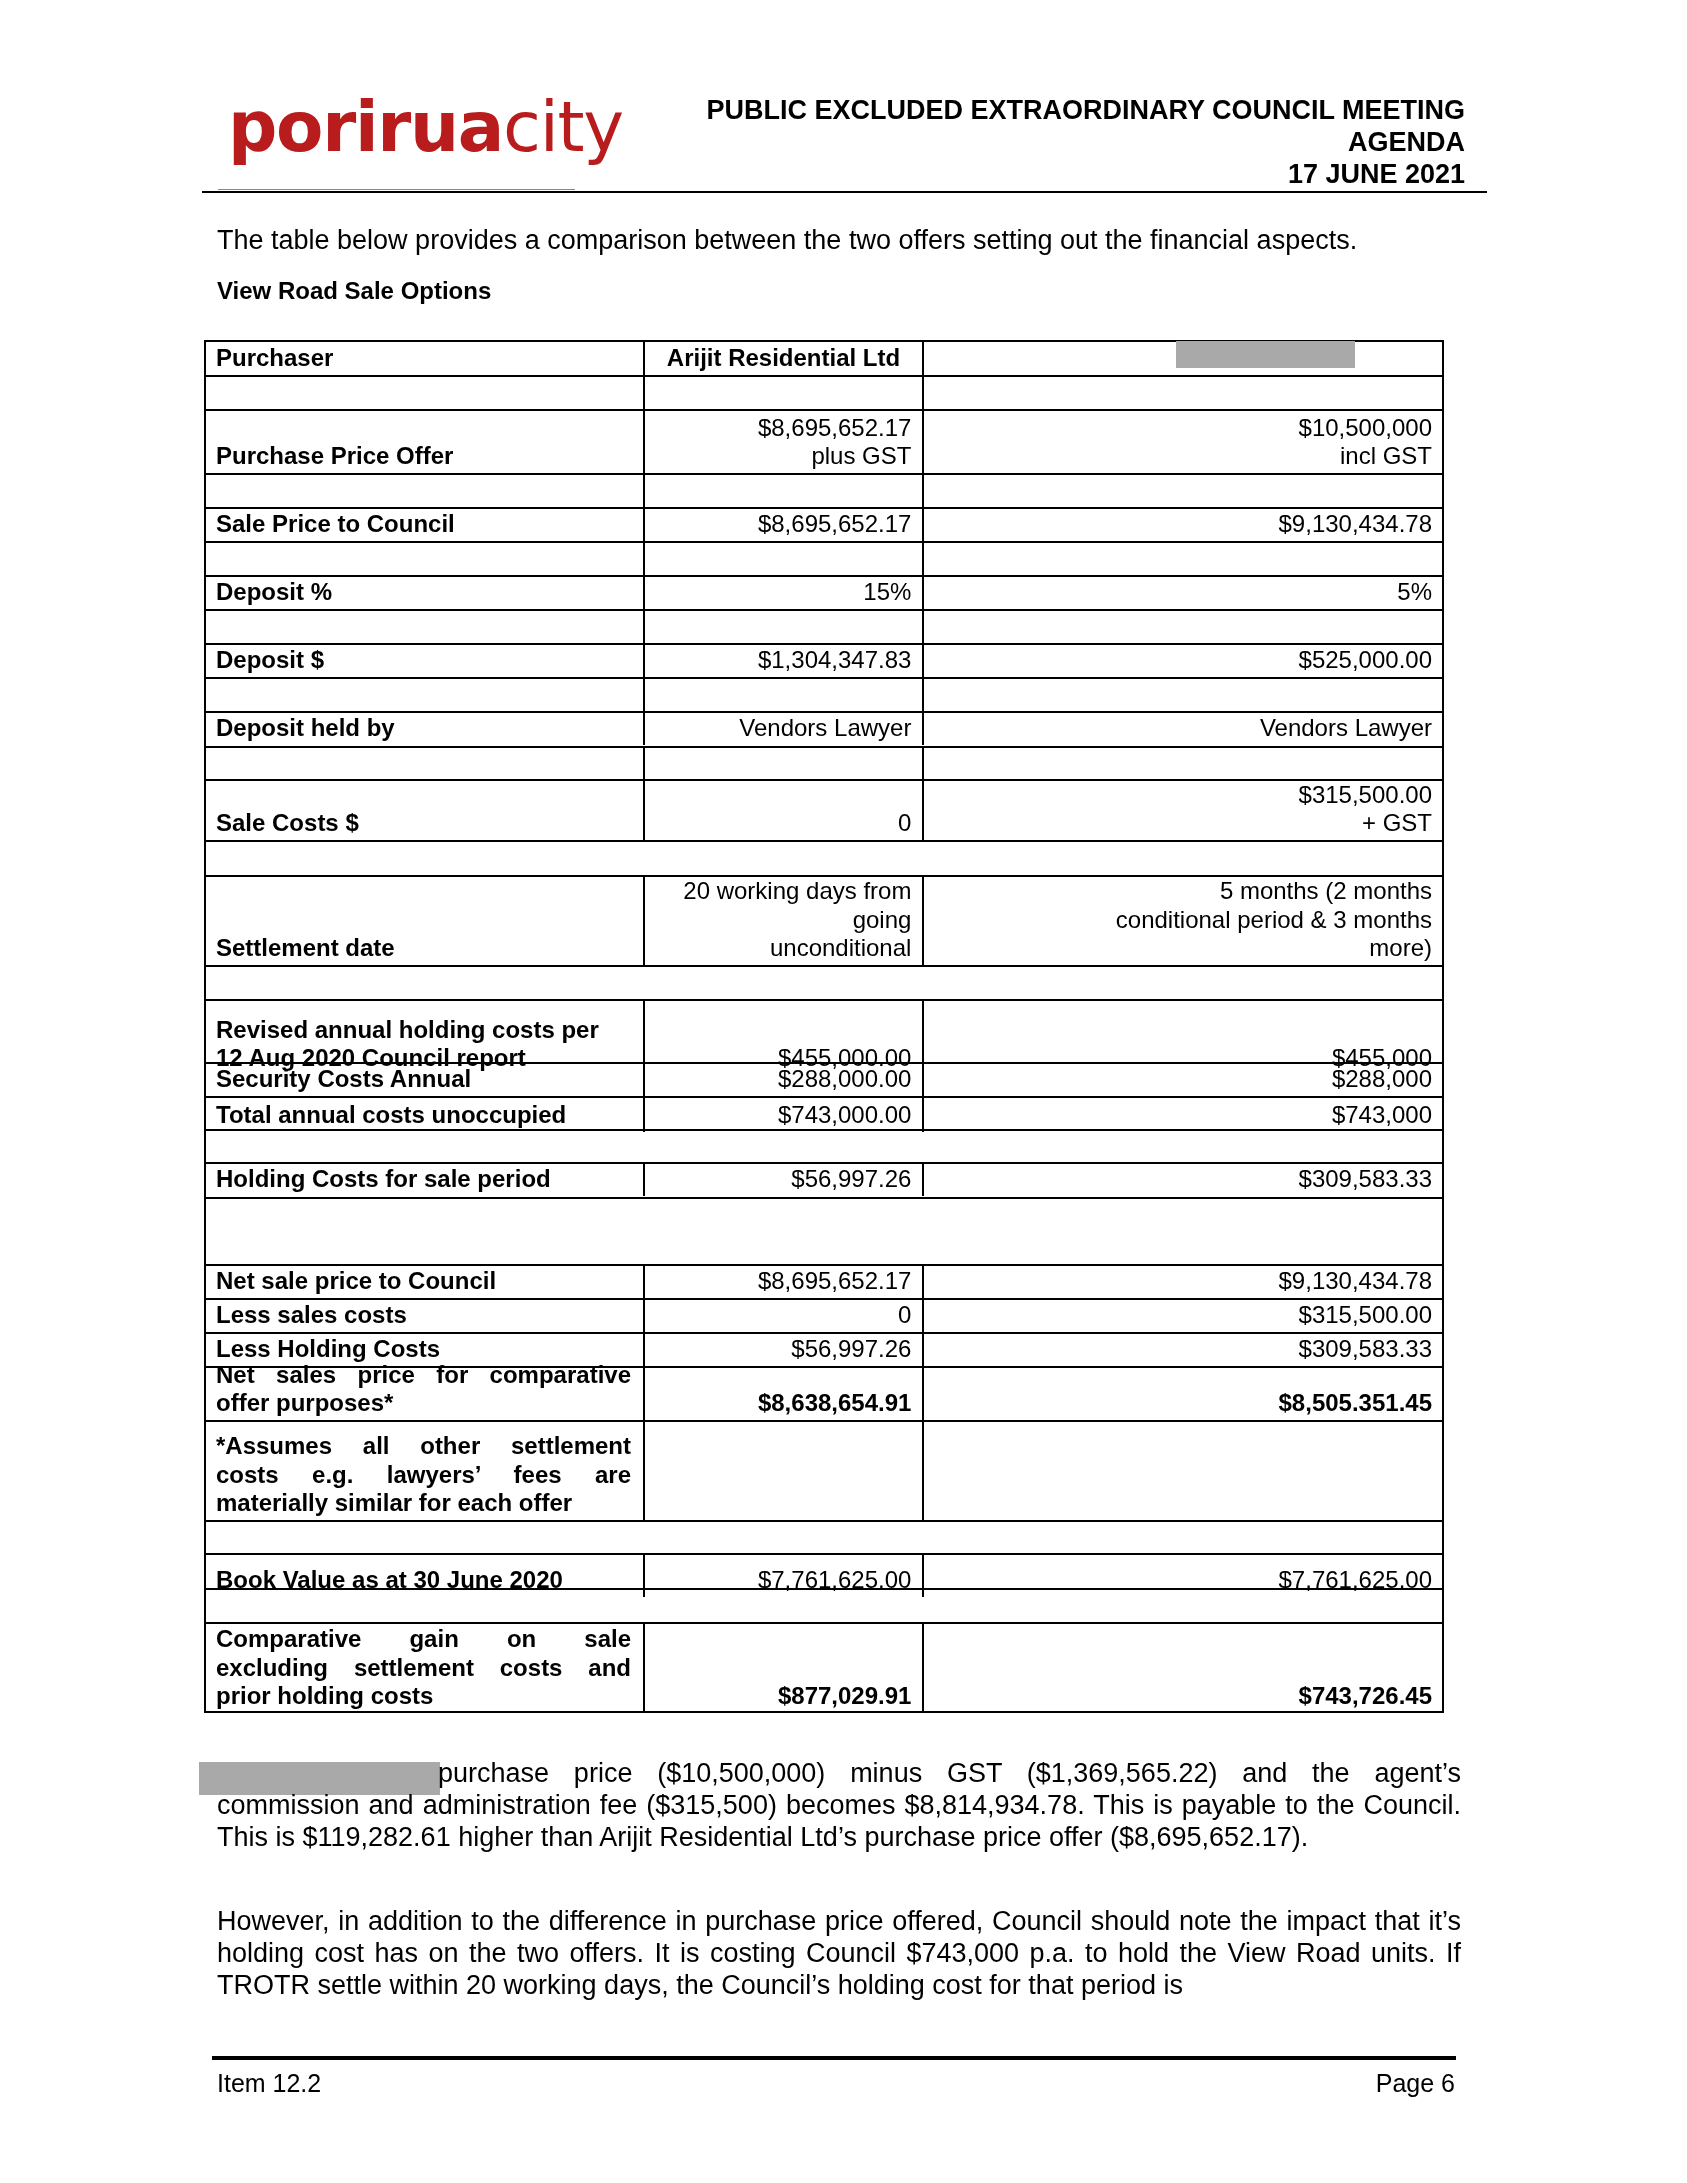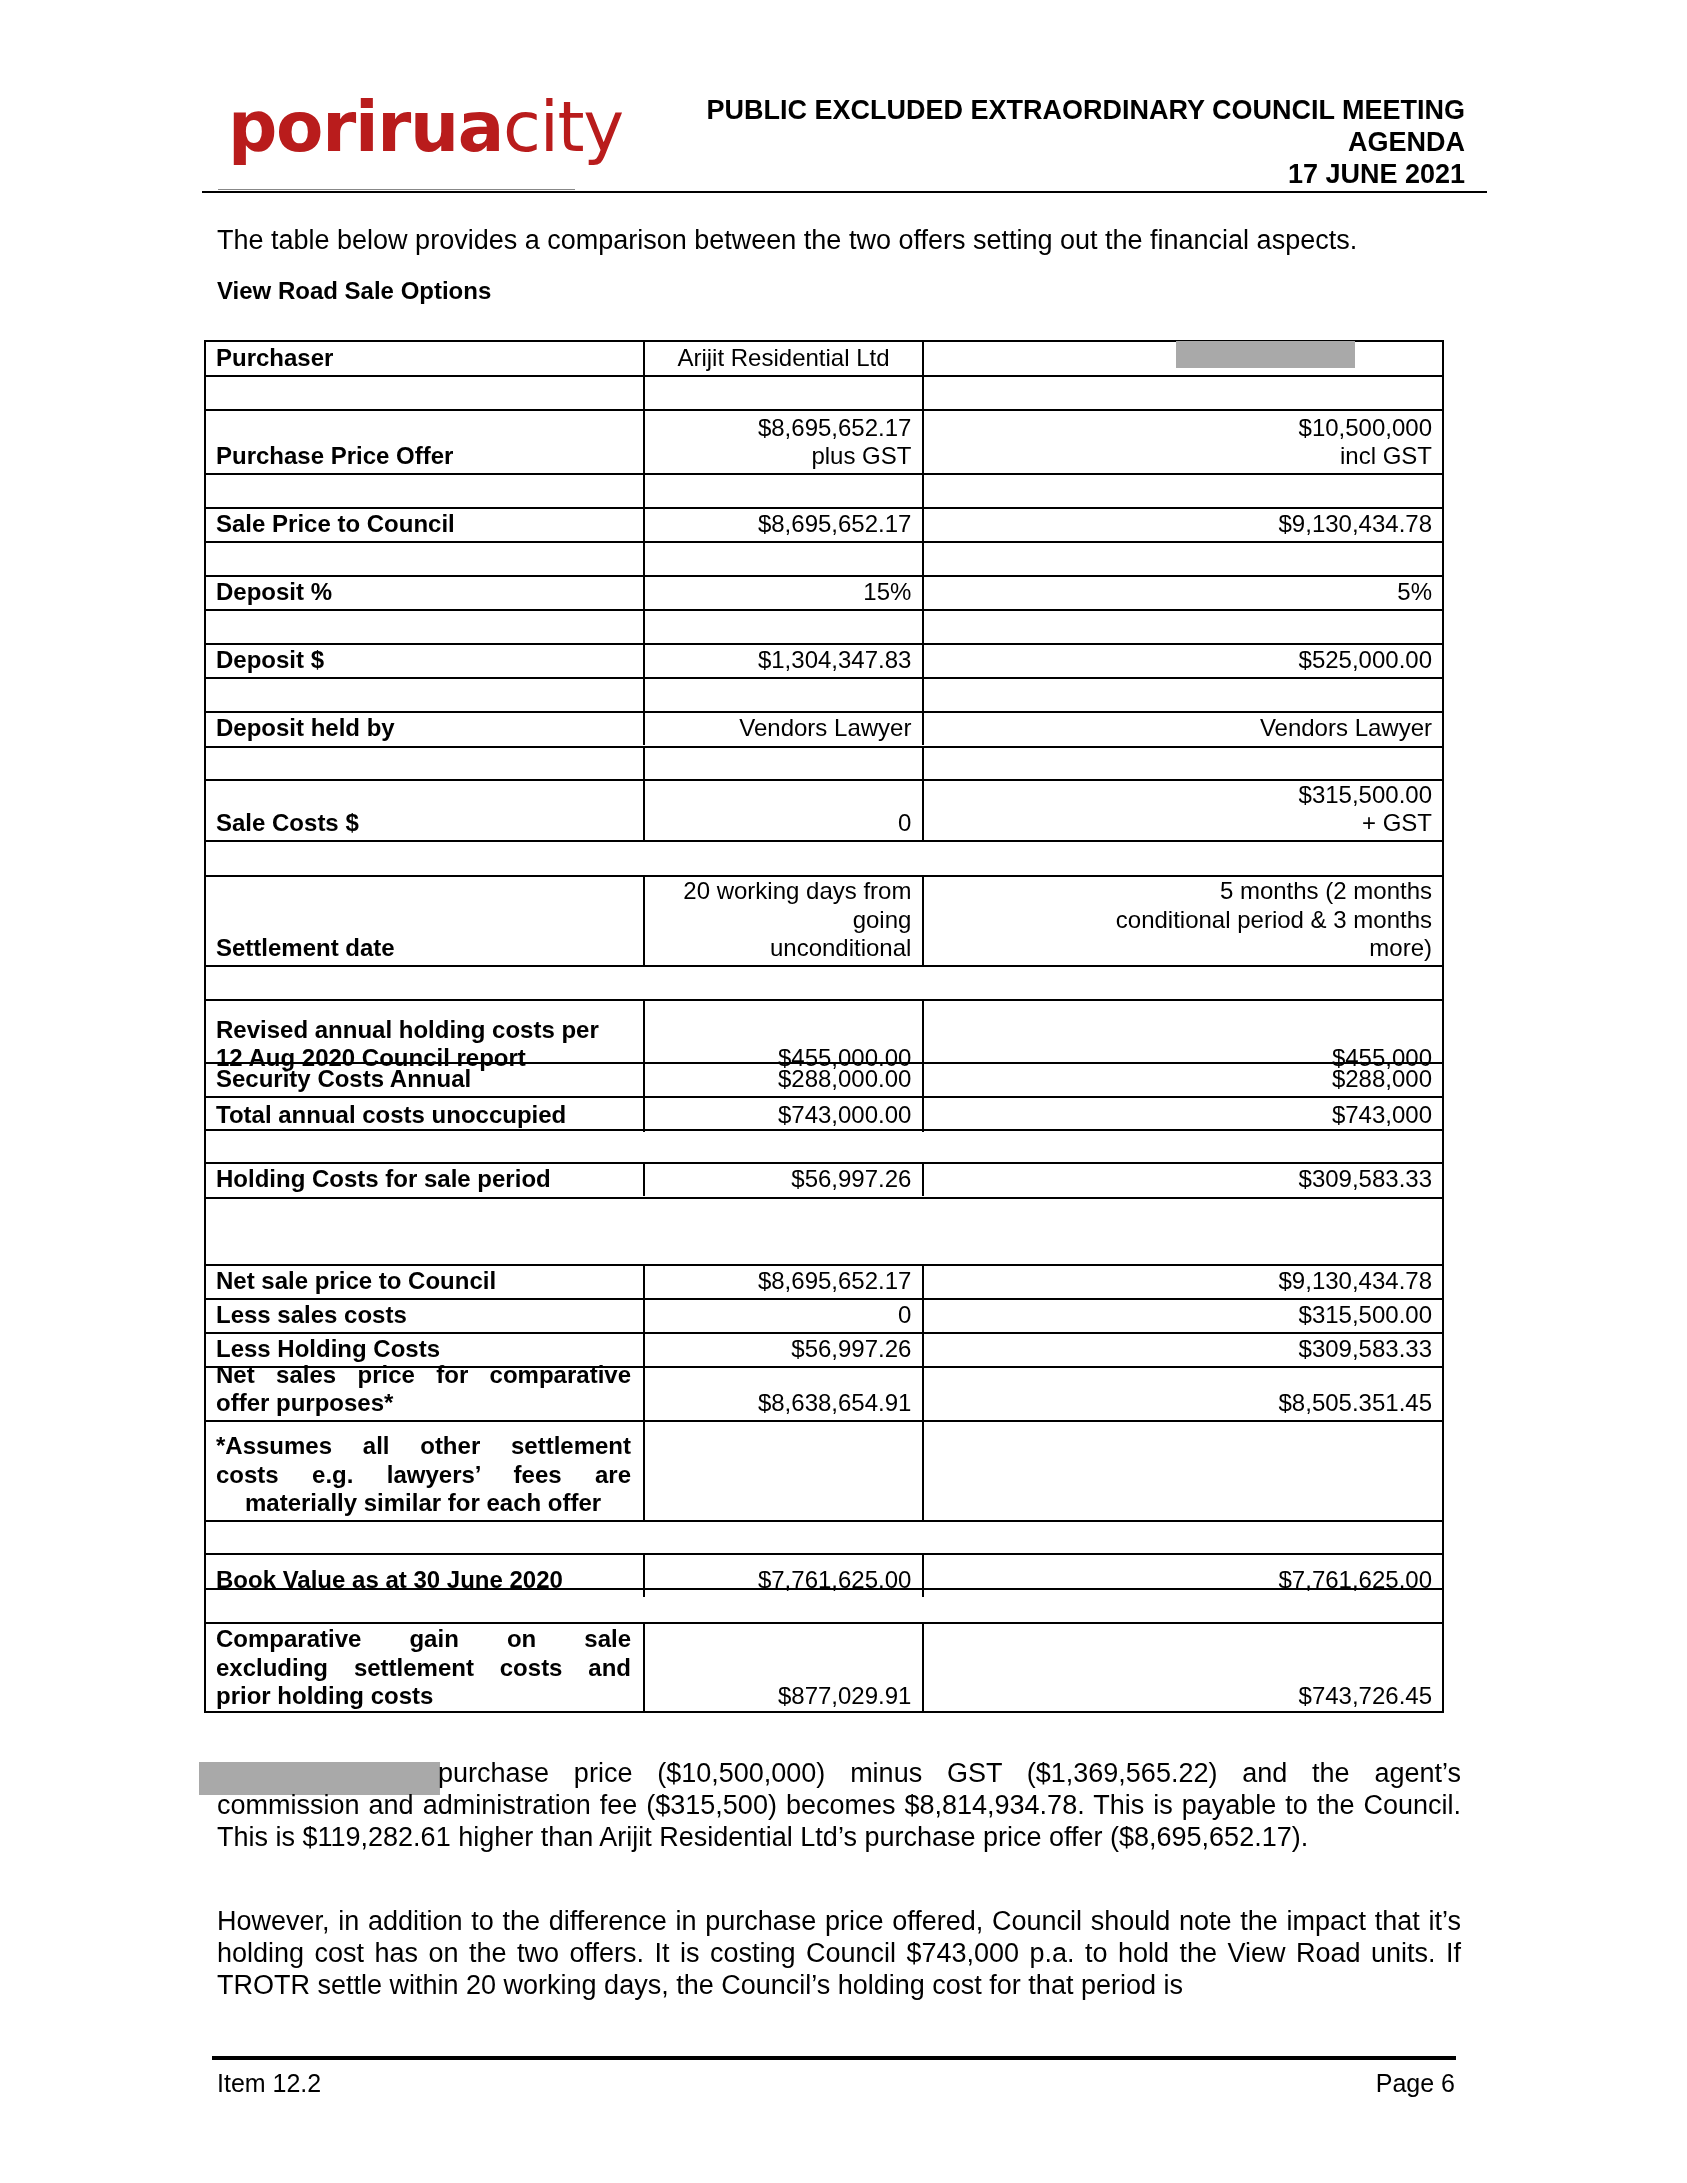--- a/index.html
+++ b/index.html
@@ -22,21 +22,21 @@
   
   .tbl { left: 204px; top: 340px; width: 1240px; height: 1373px; border: 2px solid #000; box-sizing: border-box; }
   .row { position: absolute; left: 204px; width: 1240px; box-sizing: border-box; border-top: 2px solid #000; }
   .cell { position: absolute; top: 0; bottom: 0; box-sizing: border-box; font-size: 24px; line-height: 28.4px;
           display: flex; flex-direction: column; justify-content: flex-end; padding-bottom: 2.6px; }
   .c0 { left: 0; width: 439px; padding-left: 12px; padding-right: 12px; font-weight: bold; text-align: justify; }
   .c1 { left: 439px; width: 279px; border-left: 2px solid #000; text-align: right; padding-right: 10.6px; }
   .c2 { left: 718px; width: 522px; border-left: 2px solid #000; text-align: right; padding-right: 12px; }
   .c0 span, .c1 span, .c2 span { display: block; }
   .c0.justify span { text-align-last: left; }
-  .bold { font-weight: normal; }
+  .bold { font-weight: bold; }
   .center { text-align: center; padding-right: 0; }
 
   .redact { background: #a9a9a9; }
 
   
   .para { left: 217px; width: 1244px; font-size: 27px; line-height: 32px; text-align: justify; }
   .para1 { top: 1757px; text-indent: 221px; }
   .para2 { top: 1905px; }
   .para-redact { left: 199px; top: 1762px; width: 241px; height: 33px; }
 
@@ -275,21 +275,21 @@
         <span>$8,638,654.91</span>
       </div>
       <div class="cell c2 bold">
         <span>$8,505.351.45</span>
       </div>
     </div>
     <div class="row" style="top: 1420px; height: 100px;">
       <div class="cell c0 justify" style="justify-content: flex-end;">
         <span style="text-align: justify; text-align-last: justify;">*Assumes all other settlement</span>
         <span style="text-align: justify; text-align-last: justify;">costs e.g. lawyers’ fees are</span>
-        <span style="text-align: justify; text-align-last: left; margin-left: 29px;">materially similar for each offer</span>
+        <span style="text-align: justify; text-align-last: left;">materially similar for each offer</span>
       </div>
       <div class="cell c1"></div>
       <div class="cell c2"></div>
     </div>
     <div class="row" style="top: 1520px; height: 34px;"></div>
     <div class="row" style="top: 1553px; height: 44px; text-decoration: underline;">
       <div class="cell c0">
         <span>Book Value as at 30 June 2020</span>
       </div>
       <div class="cell c1">

